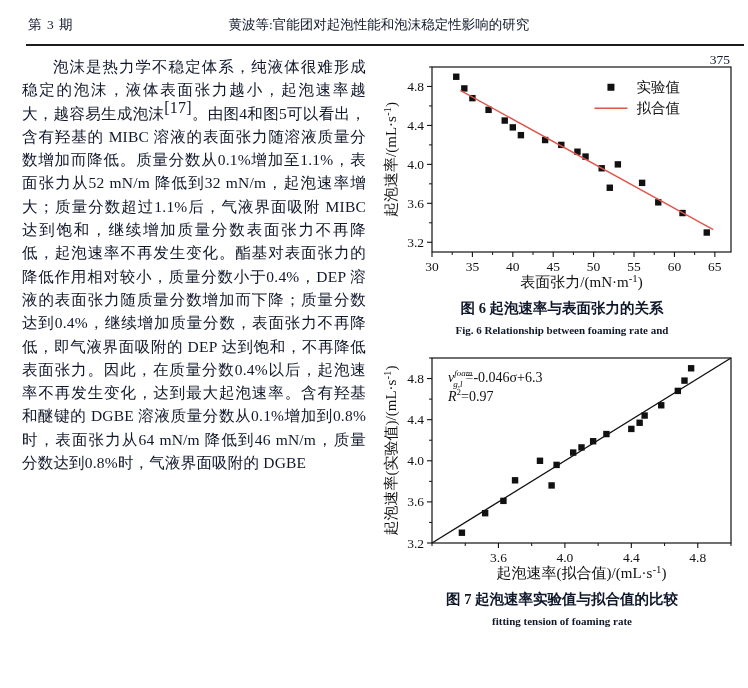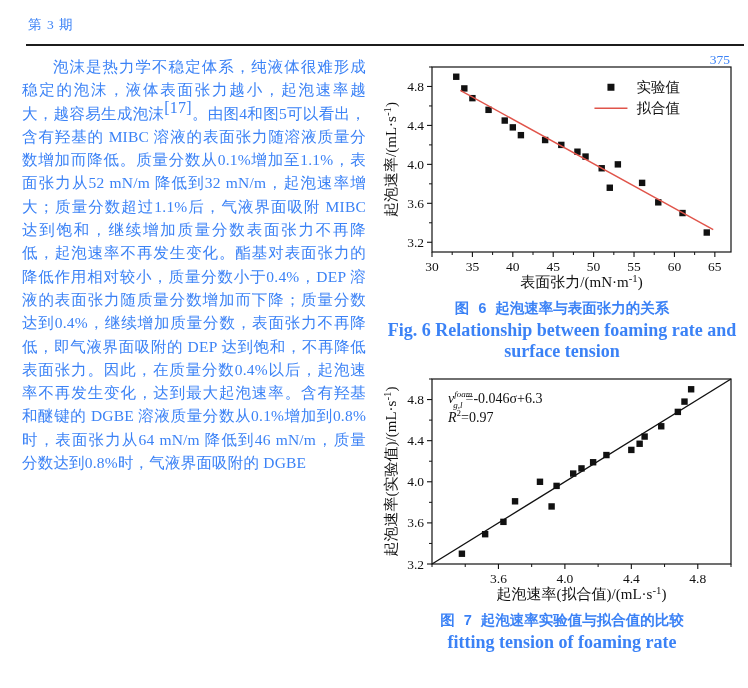--- a/index.html
+++ b/index.html
@@ -1,18 +1,18 @@
 <!DOCTYPE html>
 <html><head>
 <meta charset="utf-8">
 <style>
   html,body { margin:0; padding:0; background:#ffffff; }
   .page {
     position:relative; width:748px; height:688px; background:#ffffff;
-    font-family:"Liberation Serif", serif; color:#3b82f6; overflow:hidden;
+    font-family:"Liberation Serif", serif; color:#0f172a; overflow:hidden;
   }
   .page-header {
     position:absolute; top:16px; left:26px; right:16px; height:20px;
     font-size:13.5px;
   }
   .page-header .issue { position:absolute; left:2px; top:0; letter-spacing:1px; }
   .page-header .running-title { position:absolute; left:0; right:0; top:0; text-align:center; }
   .page-header .pageno { position:absolute; right:2px; top:0;margin-top:36px; }
   .header-rule { position:absolute; top:44px; left:26px; right:4px; border-top:2px solid #1c1c1c; }
 
@@ -22,30 +22,31 @@
     text-justify:inter-character; letter-spacing:0.2px;
   }
   .col-left p { margin:0; }
   .para-indent { text-indent:2em; }
   sup.ref { font-size:16px; line-height:0; }
 
   .col-right { position:absolute; left:380px; top:58px; width:364px; }
   figure { margin:0; padding:0; }
   figure + figure { margin-top:8px; }
   .chart-svg { display:block; margin:0 auto; }
-  .cap-zh { text-align:center; font-weight:bold; font-size:14.5px; margin-top:5px;font-family:Liberation Mono, monospace; }
-  .cap-en { text-align:center; font-weight:bold; font-size:18px; line-height:21px; margin-top:2px; }
+  .cap-zh { text-align:center; font-weight:bold; font-size:14.5px; margin-top:5px; }
+  .cap-en { text-align:center; font-weight:bold; font-size:11px; line-height:21px; margin-top:2px; }
 </style>
 </head>
 <body>
 
 <div class="page">
 
   <div class="page-header">
     <span class="issue">第 3 期</span>
+    <span class="running-title">黄波等:官能团对起泡性能和泡沫稳定性影响的研究</span>
     <span class="pageno">375</span>
   </div>
   <div class="header-rule"></div>
 
   <div class="col-left">
     <p class="para para-indent"><span>泡沫是热力学不稳定体系，纯液体很难形成稳定的泡沫，液体表面张力越小，起泡速率越大，越容易生成泡沫</span><sup class="ref">[17]</sup><span>。由图4和图5可以看出，含有羟基的 MIBC 溶液的表面张力随溶液质量分数增加而降低。质量分数从0.1%增加至1.1%，表面张力从52 mN/m 降低到32 mN/m，起泡速率增大；质量分数超过1.1%后，气液界面吸附 MIBC 达到饱和，继续增加质量分数表面张力不再降低，起泡速率不再发生变化。酯基对表面张力的降低作用相对较小，质量分数小于0.4%，DEP 溶液的表面张力随质量分数增加而下降；质量分数达到0.4%，继续增加质量分数，表面张力不再降低，即气液界面吸附的 DEP 达到饱和，不再降低表面张力。因此，在质量分数0.4%以后，起泡速率不再发生变化，达到最大起泡速率。含有羟基和醚键的 DGBE 溶液质量分数从0.1%增加到0.8%时，表面张力从64 mN/m 降低到46 mN/m，质量分数达到0.8%时，气液界面吸附的 DGBE</span></p>
   </div>
 
   <div class="col-right">
 
@@ -113,21 +114,20 @@
           <line x1="78.28378378378379" y1="32.36842105263162" x2="331.2216216216216" y2="171.60526315789474" stroke="#e0544a" stroke-width="1.4"></line>
           <rect x="225.45000000000002" y="25.75" width="7" height="7" fill="#111111"></rect>
           <text x="254.45000000000002" y="34.25" font-size="14.5" font-family="&quot;Liberation Serif&quot;, serif" fill="#111">实验值</text>
           <line x1="212.45000000000002" y1="50.25" x2="245.45000000000002" y2="50.25" stroke="#e0544a" stroke-width="1.4"></line>
           <text x="254.45000000000002" y="55.25" font-size="14.5" font-family="&quot;Liberation Serif&quot;, serif" fill="#111">拟合值</text>
         </svg>
       <figcaption>
         <div class="cap-zh">图 6  起泡速率与表面张力的关系</div>
         <div class="cap-en">
           <div>Fig. 6  Relationship between foaming rate and</div>
-          <div>surface tension</div>
         </div>
       </figcaption>
     </figure>
 
     <figure>
       <svg id="chart-fig7" class="chart-svg" width="360" height="236">
           <rect x="50" y="9" width="299" height="185" fill="none" stroke="#111" stroke-width="1.2"></rect>
           <line x1="116.44444444444443" y1="194" x2="116.44444444444443" y2="199" stroke="#111" stroke-width="1.1"></line>
           <text x="116.44444444444443" y="213" font-size="13.5" text-anchor="middle" font-family="&quot;Liberation Serif&quot;, serif" fill="#111">3.6</text>
           <line x1="182.88888888888886" y1="194" x2="182.88888888888886" y2="199" stroke="#111" stroke-width="1.1"></line>

